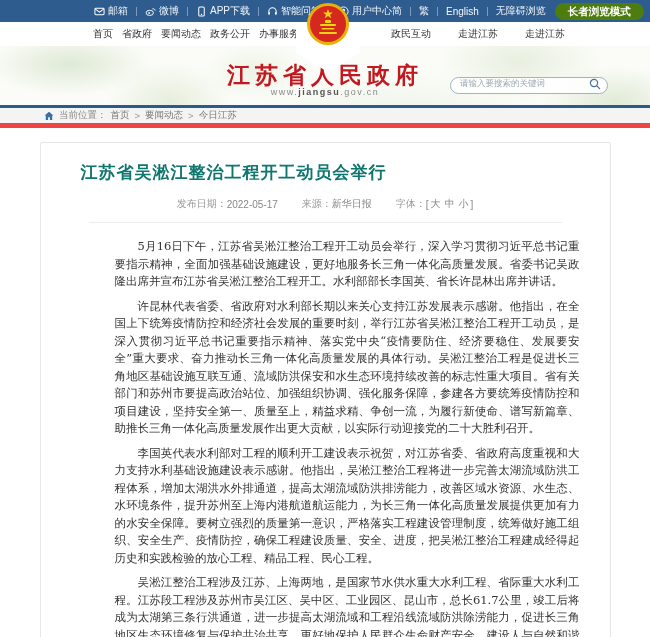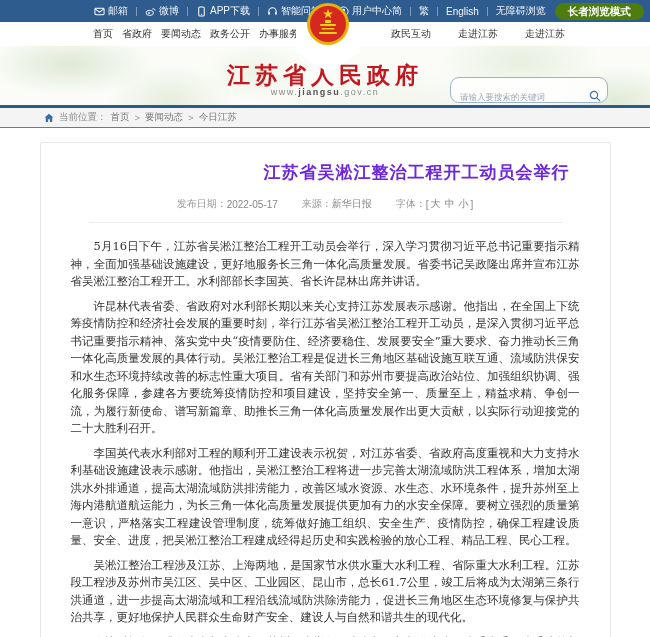--- a/index.html
+++ b/index.html
@@ -57,68 +57,68 @@
     text-decoration: underline;
   }
   .site-id { position:absolute; left:0; right:0; top:17px; text-align:center; }
   .site-title {
     color:#c1191f; font-size:23px; font-weight:bold; letter-spacing:5px;
     line-height:24px; font-family:"Liberation Sans","DejaVu Sans",sans-serif;
   }
   .site-url { margin-top:0; font-size:9px; color:#8a8a8a; letter-spacing:1.5px; }
   .site-url b { color:#555; }
   .search-box {
-    position:absolute; right:42px; top:31px; width:158px; height:26px;
+    position:absolute; right:42px; top:31px; width:158px; height:17px;
     background:rgba(255,255,255,.85); border:1px solid #9db3c9; border-radius:9px;
-    display:flex; align-items:flex-end; padding:0 6px 0 9px;
+    display:flex; align-items:flex-start; padding:0 6px 0 9px;
   }
   .search-box input {
     flex:1; border:none; outline:none; background:transparent;
     font-size:8.5px; color:#555; font-family:inherit; min-width:0;
   }
   .search-box input::placeholder { color:#9aa7b4; }
   .search-btn { width:12px; height:12px; cursor:pointer; flex:none; background:none; border:none; padding:0; }
   .search-btn svg { width:12px; height:12px; display:block; }
 
   
   .crumbbar {
-    height:20px; background:#f4f4f4; border-bottom:1px solid #ef4444;
+    height:20px; background:#f4f4f4; border-bottom:5px solid #ef4444;
     display:flex; align-items:center; padding-left:44px; font-size:9.5px; color:#888;
   }
   .crumbbar .home-ico { width:10px; height:10px; margin-right:5px; }
   .crumbbar .home-ico svg { width:10px; height:10px; display:block; }
   .crumb-link { color:#777; cursor:pointer; }
   .crumb-sep { margin:0 5px; color:#999; }
   .crumb-prefix { margin-right:4px; color:#888; }
 
   
   .main-wrap { background:#fff; }
   .article-box {
     width:571px; margin:14px auto 0; background:#fff;
     border:1px solid #e7e7e7; border-radius:2px;
     min-height:480px; padding:19px 0 20px;
   }
   .article-title {
-    text-align:right; font-size:17px; font-weight:bold; color:#6d28d9;
+    text-align:left; font-size:17px; font-weight:bold; color:#0f766e;
     letter-spacing:1px; line-height:22px; padding:0 40px;
   }
   .article-meta {
     margin-top:13px; display:flex; justify-content:center; align-items:center;
     gap:24px; font-size:10px; color:#999;
   }
   .meta-item { display:flex; align-items:center; }
   .meta-label { color:#999; }
   .meta-value { color:#888; }
   .font-ctl { color:#888; cursor:pointer; padding:0 2px; }
   .meta-divider { border-bottom:1px solid #ededed; margin:11px 48px 0; }
   .article-body { padding:15px 30px 0; }
   .article-body p {
     font-family:"DejaVu Serif","Liberation Serif",serif;
     font-size:11.5px; line-height:17.5px; color:#333;
-    text-align:justify; text-indent:2em; margin-bottom:7px;
+    text-align:justify; text-indent:2em; margin-bottom:7px;margin-left:44px;
   }
 </style>
 </head>
 <body>
 
 <div class="topbar">
   <div class="topbar-left">
     <span class="tb-link">
       <span class="tb-ico">
         <svg viewBox="0 0 12 12">

